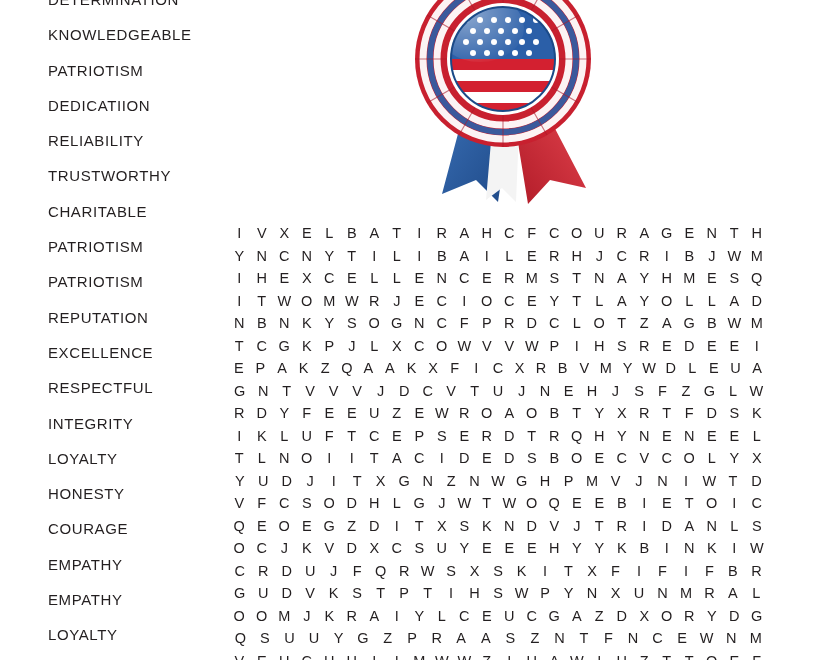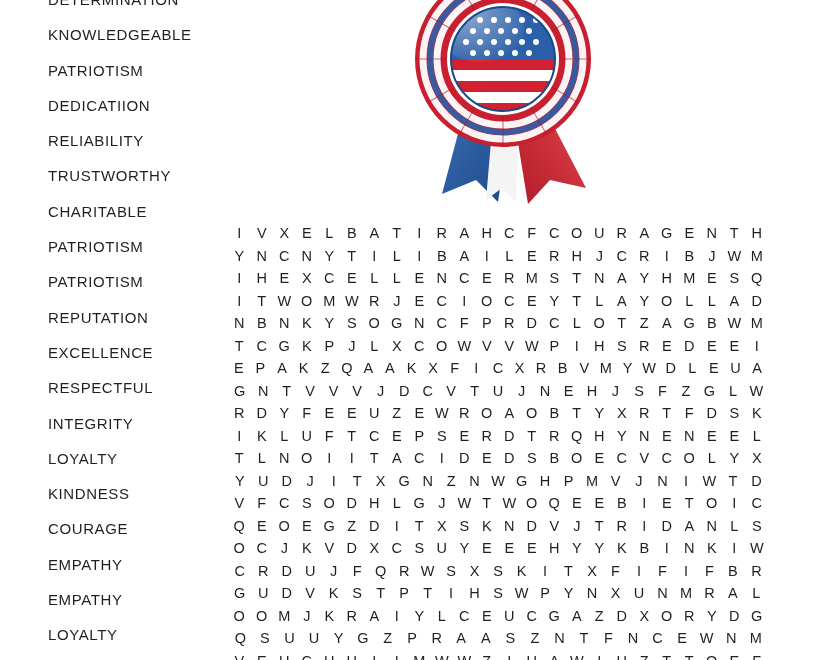--- a/index.html
+++ b/index.html
@@ -79,21 +79,21 @@
       <div class="word-item">RELIABILITY</div>
       <div class="word-item">TRUSTWORTHY</div>
       <div class="word-item">CHARITABLE</div>
       <div class="word-item">PATRIOTISM</div>
       <div class="word-item">PATRIOTISM</div>
       <div class="word-item">REPUTATION</div>
       <div class="word-item">EXCELLENCE</div>
       <div class="word-item">RESPECTFUL</div>
       <div class="word-item">INTEGRITY</div>
       <div class="word-item">LOYALTY</div>
-      <div class="word-item">KINDNESS</div>
+      <div class="word-item">HONESTY</div>
       <div class="word-item">COURAGE</div>
       <div class="word-item">EMPATHY</div>
       <div class="word-item">EMPATHY</div>
       <div class="word-item">LOYALTY</div>
     </div>
 
   <div id="ribbon-graphic">
     <svg viewBox="0 0 230 250" width="230" height="250" xmlns="http://www.w3.org/2000/svg">
       <defs>
         <clipPath id="medalClip">

